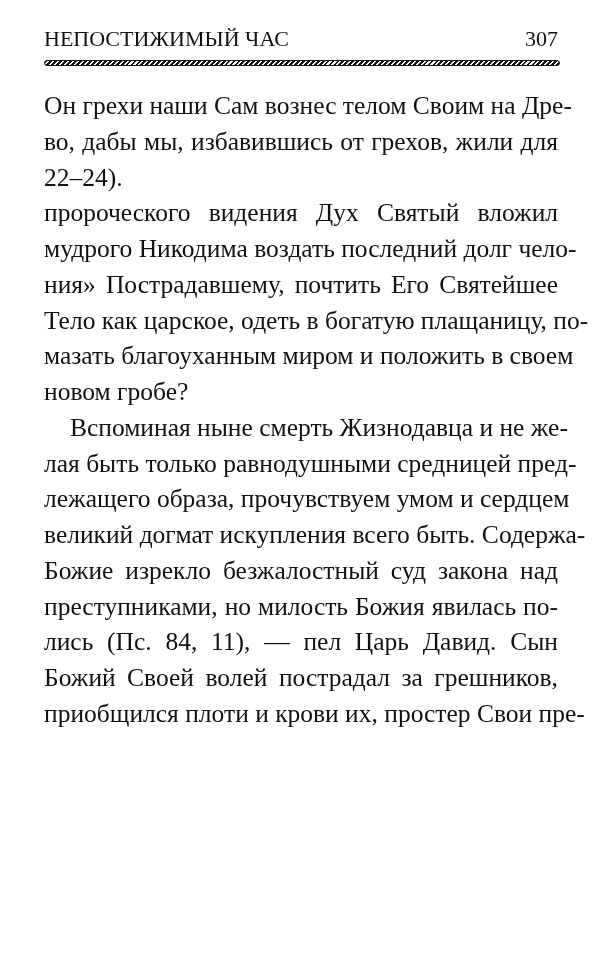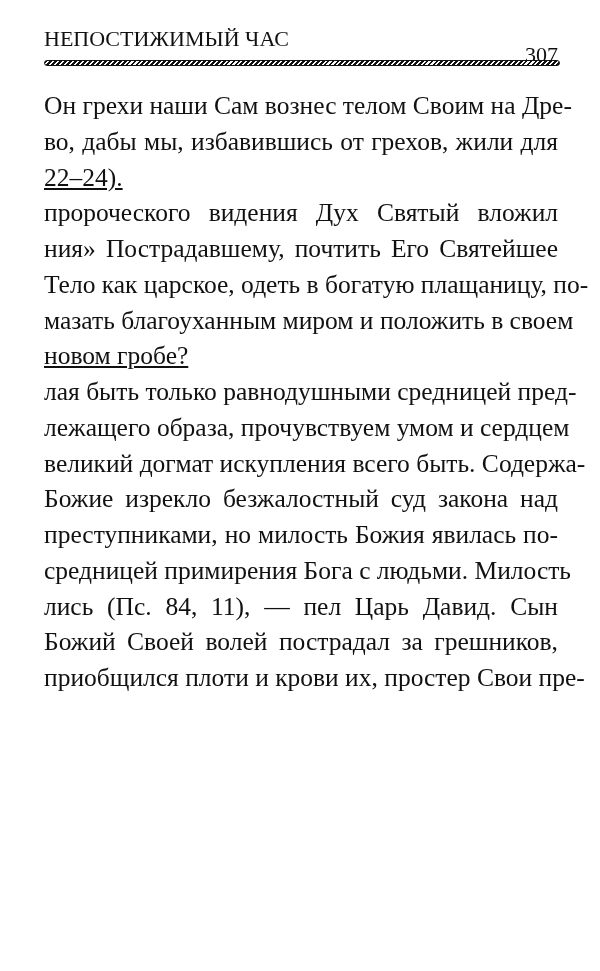--- a/index.html
+++ b/index.html
@@ -1,53 +1,54 @@
 <!DOCTYPE html>
 <html><head>
 <meta charset="utf-8">
 <style>
   html, body { margin: 0; padding: 0; background: #ffffff; }
   body { width: 600px; height: 971px; overflow: hidden; position: relative; color: #111; }
   .page { position: absolute; left: 44px; top: 0; width: 514px; }
   .header { position: absolute; left: 0; top: 26px; width: 514px; height: 30px;
     font-family: "Liberation Serif", serif; font-size: 22px; letter-spacing: 0px; }
   .header .title { position: absolute; left: 0; top: 0; }
-  .header .pgnum { position: absolute; right: 0; top: 16px; }
+  .header .pgnum { position: absolute; right: 0; top: 0; }
   .rule { position: absolute; left: 0; top: 60px; width: 516px; height: 6px;
     border-radius: 3px;
     background: repeating-linear-gradient(135deg, #111 0 2px, #fff 2px 3.5px);
     border: 1px solid #111; box-sizing: border-box; }
   .body { position: absolute; left: 0; top: 88px; width: 514px;
     font-family: "Liberation Serif", serif; font-size: 25.5px; line-height: 35.75px; }
   .line { display: block; height: 35.75px; white-space: nowrap; text-align: justify; text-align-last: justify; }
-  .line.last { text-align-last: left; text-decoration: underline; }
+  .line.last { text-align-last: left; }
   .line.indent { padding-left: 26px; }
   .it { }
 </style>
 </head>
 <body>
 
 <div class="page">
   <div class="header">
     <span class="title">НЕПОСТИЖИМЫЙ ЧАС</span>
     <span class="pgnum">307</span>
   </div>
   <div class="rule"></div>
   <div class="body" id="body-text">
       <span class="line"><span class="it">Он грехи наши Сам вознес телом Своим на Дре-</span></span>
       <span class="line"><span class="it">во, дабы мы, избавившись от грехов, жили для</span></span>
       <span class="line last"><span>22–24).</span></span>
       <span class="line"><span>пророческого видения Дух Святый вложил</span></span>
+      <span class="line"><span>мудрого Никодима воздать последний долг чело-</span></span>
       <span class="line"><span>ния» Пострадавшему, почтить Его Святейшее</span></span>
       <span class="line"><span>Тело как царское, одеть в богатую плащаницу, по-</span></span>
       <span class="line"><span>мазать благоуханным миром и положить в своем</span></span>
       <span class="line last"><span>новом гробе?</span></span>
+      <span class="line indent"><span>Вспоминая ныне смерть Жизнодавца и не же-</span></span>
       <span class="line"><span>лая быть только равнодушными средницей пред-</span></span>
       <span class="line"><span>лежащего образа, прочувствуем умом и сердцем</span></span>
       <span class="line"><span>великий догмат искупления всего быть. Содержа-</span></span>
       <span class="line"><span>Божие изрекло безжалостный суд закона над</span></span>
       <span class="line"><span>преступниками, но милость Божия явилась по-</span></span>
-      <span class="line"><span>средницей примирения Бога с людьми. </span><span class="it">Милость</span></span>
       <span class="line"><span class="it">лись</span><span> (Пс. 84, 11), — пел Царь Давид. Сын</span></span>
       <span class="line"><span>Божий Своей волей пострадал за грешников,</span></span>
       <span class="line"><span>приобщился плоти и крови их, простер Свои пре-</span></span>
     </div>
 </div>
 
 </body></html>

